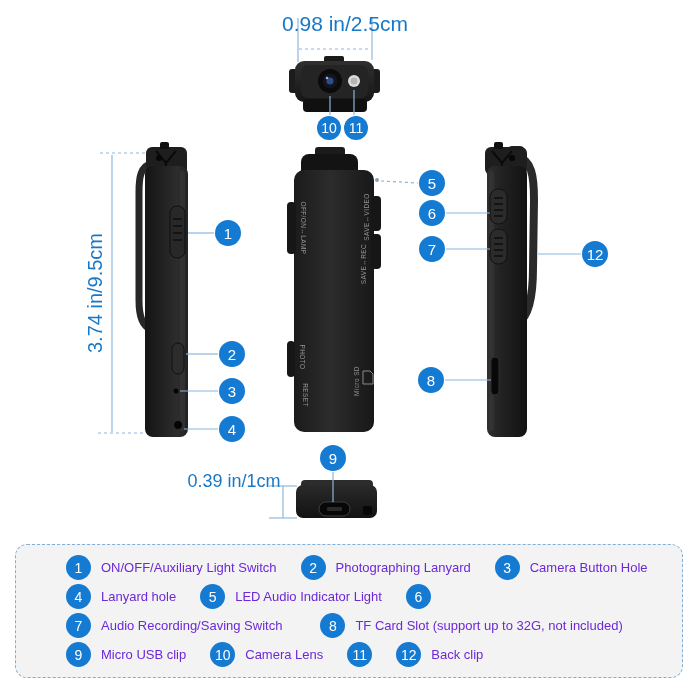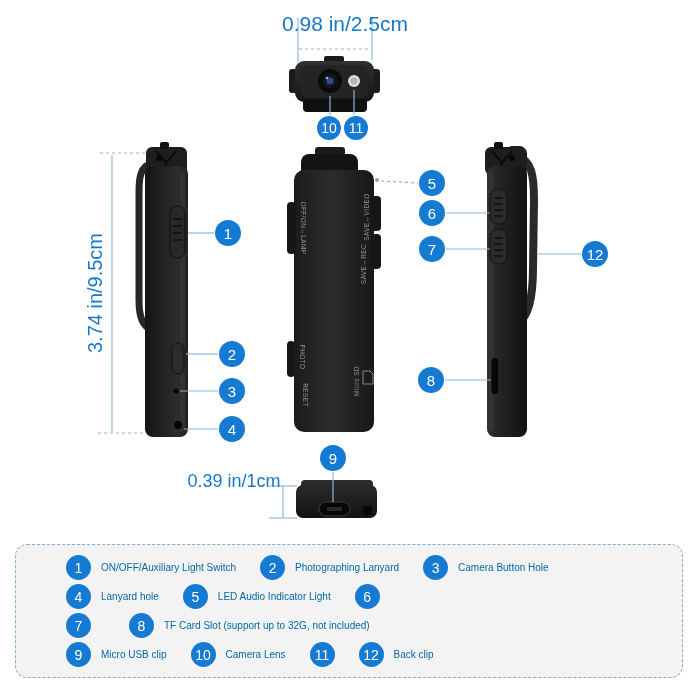--- a/index.html
+++ b/index.html
@@ -19,21 +19,21 @@
   .callout.sm{width:24px;height:24px;font-size:14px;}
   .legend{position:absolute;left:15px;top:544px;width:668px;height:134px;background:#f3f3f3;
           border:1px dashed #7fafd9;border-radius:12px;box-sizing:border-box;
           display:flex;flex-direction:column;justify-content:space-evenly;padding:6px 8px 6px 50px;}
   .lg-row{display:flex;align-items:center;}
   .lg-row.r1,.lg-row.r2,.lg-row.r4{gap:24px;}
   .lg-row.r3{gap:38px;}
   .lg-item{display:flex;align-items:center;gap:10px;}
   .badge{width:25px;height:25px;border-radius:50%;background:#157bd2;color:#fff;font-size:14px;
          display:flex;align-items:center;justify-content:center;flex:0 0 auto;font-weight:500;}
-  .lg-label{font-size:10px;color:#0369a1;white-space:nowrap;}
+  .lg-label{font-size:13px;color:#6d28d9;white-space:nowrap;}
 </style>
 </head>
 <body>
 
 <div class="canvas">
 
   <svg class="art" width="700" height="700" viewBox="0 0 700 700">
     <defs>
       <linearGradient id="gLeft" x1="0" y1="0" x2="1" y2="0">
         <stop offset="0" stop-color="#141414"></stop>
@@ -202,20 +202,21 @@
         <span class="badge">5</span>
         <span class="lg-label">LED Audio Indicator Light</span>
       </div>
       <div class="lg-item">
         <span class="badge">6</span>
       </div>
     </div>
     <div class="lg-row r3">
       <div class="lg-item">
         <span class="badge">7</span>
+        <span class="lg-label">Audio Recording/Saving  Switch</span>
       </div>
       <div class="lg-item">
         <span class="badge">8</span>
         <span class="lg-label">TF Card Slot (support up to 32G, not included)</span>
       </div>
     </div>
     <div class="lg-row r4">
       <div class="lg-item">
         <span class="badge">9</span>
         <span class="lg-label">Micro USB clip</span>

